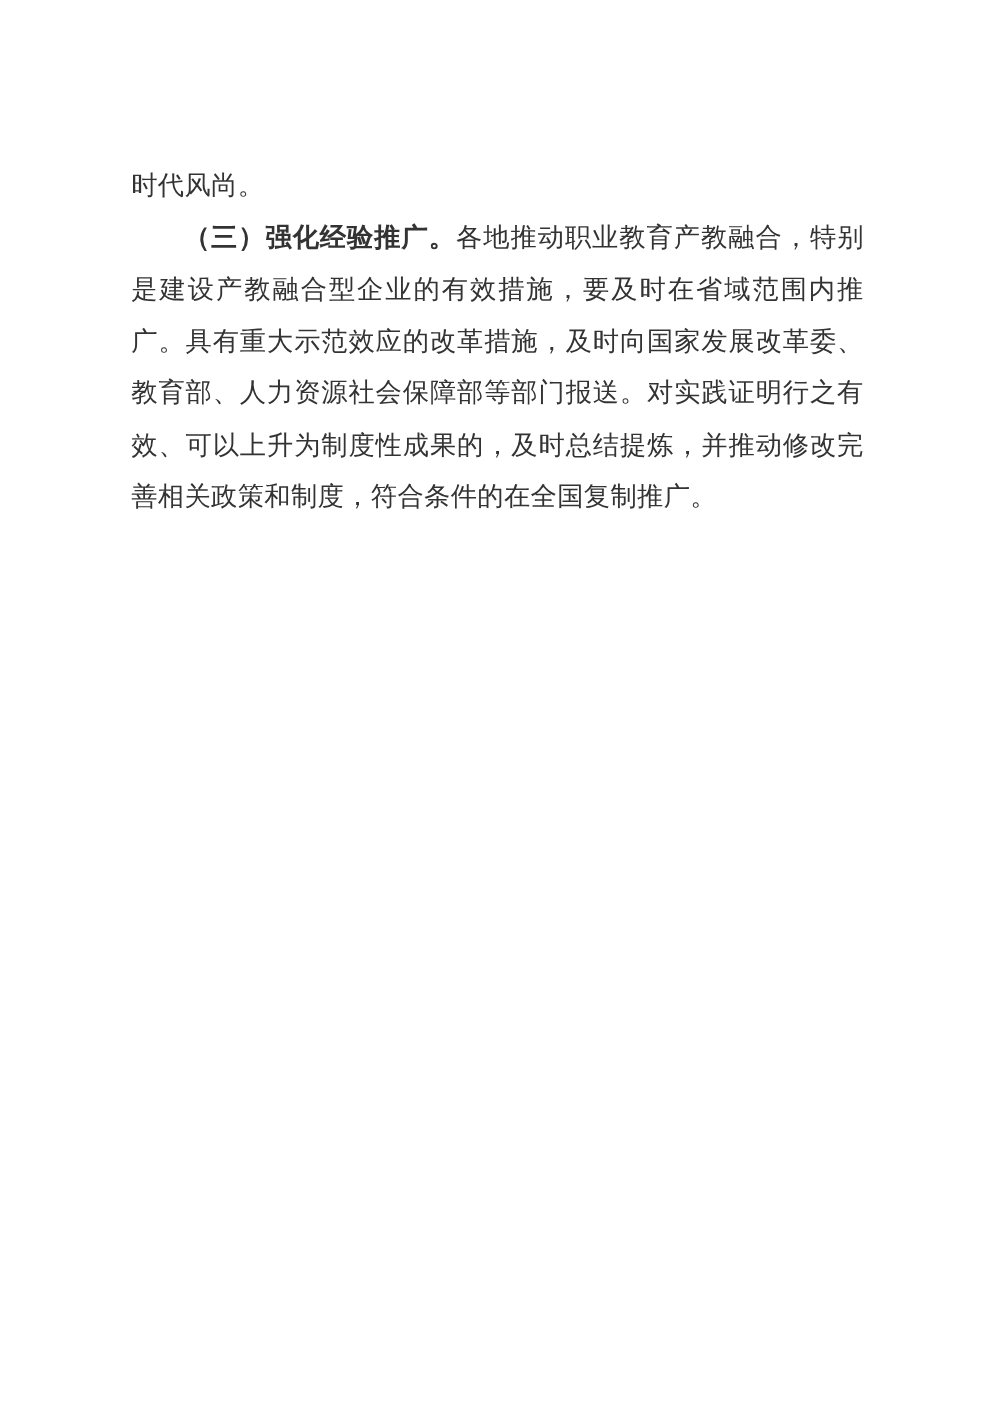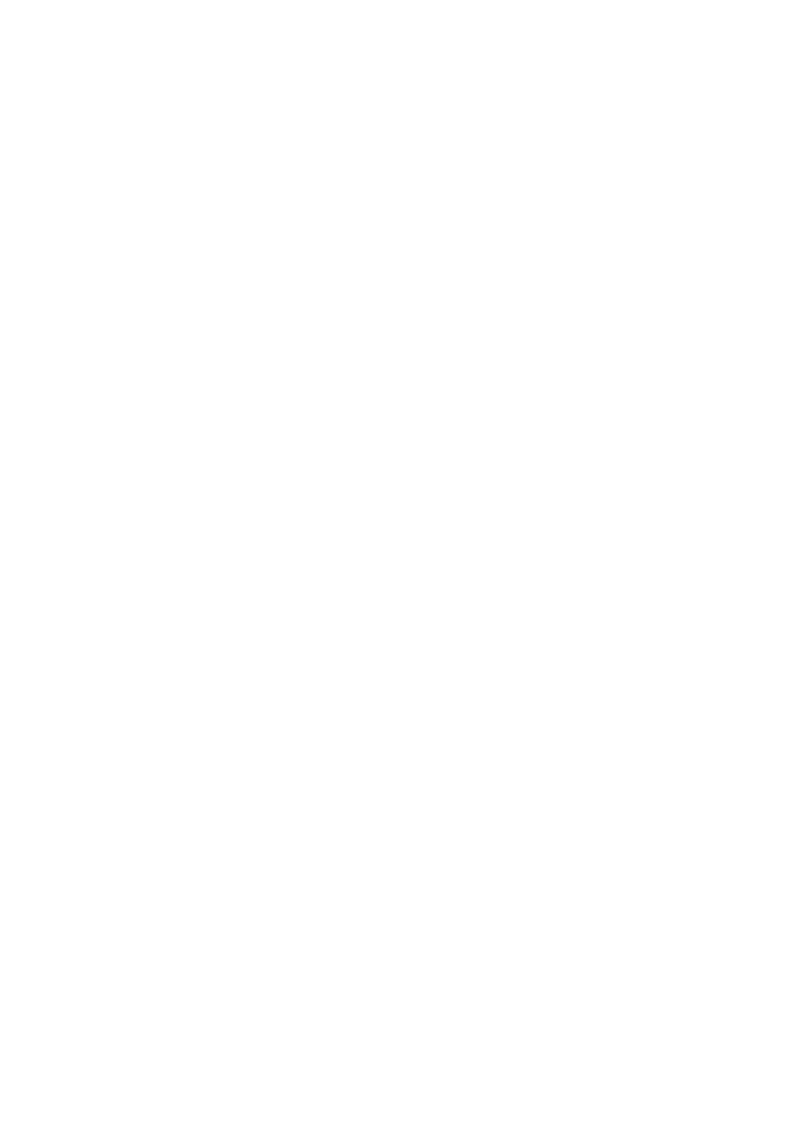--- a/index.html
+++ b/index.html
@@ -34,14 +34,16 @@
     text-indent: 2em;
   }
   .run { font-weight: normal; }
   .run.bold { font-weight: bold; }
 </style>
 </head>
 <body>
 
 <div class="page">
   <div class="doc-body">
+      <p class="para"><span class="run">时代风尚。</span></p>
+      <p class="para indent"><span class="run bold">（三）强化经验推广。</span><span class="run">各地推动职业教育产教融合，特别是建设产教融合型企业的有效措施，要及时在省域范围内推广。具有重大示范效应的改革措施，及时向国家发展改革委、教育部、人力资源社会保障部等部门报送。对实践证明行之有效、可以上升为制度性成果的，及时总结提炼，并推动修改完善相关政策和制度，符合条件的在全国复制推广。</span></p>
     </div>
 </div>
 
 </body></html>

